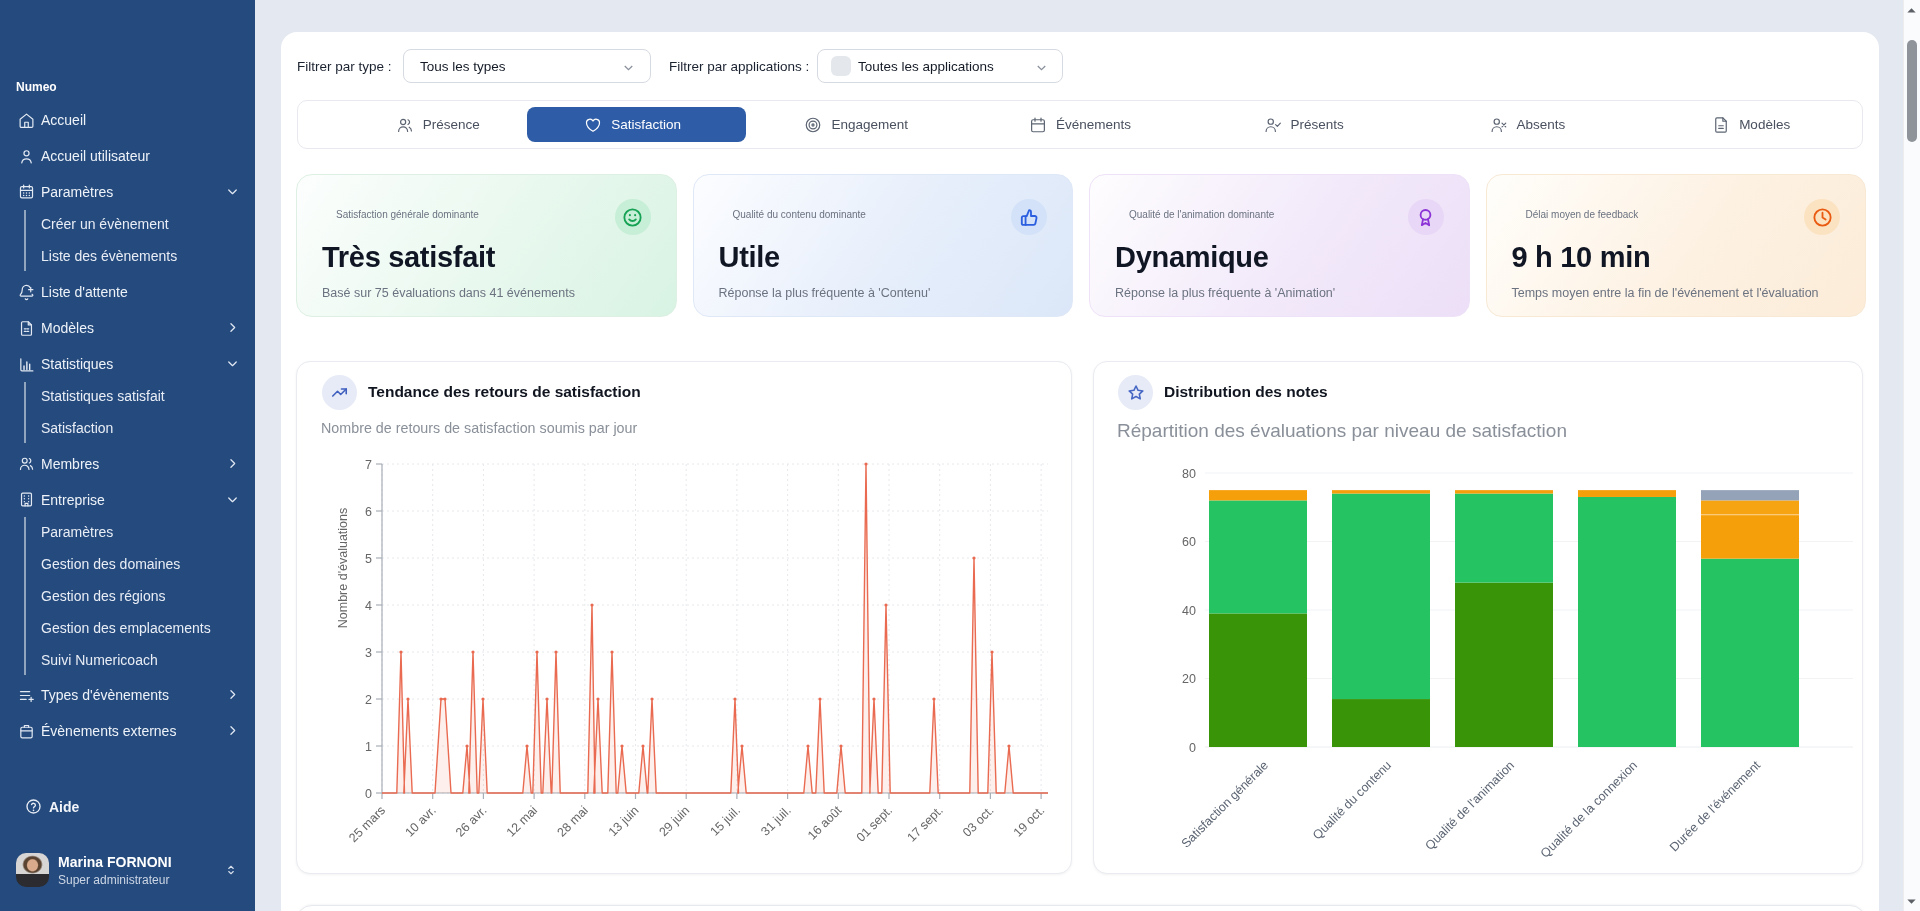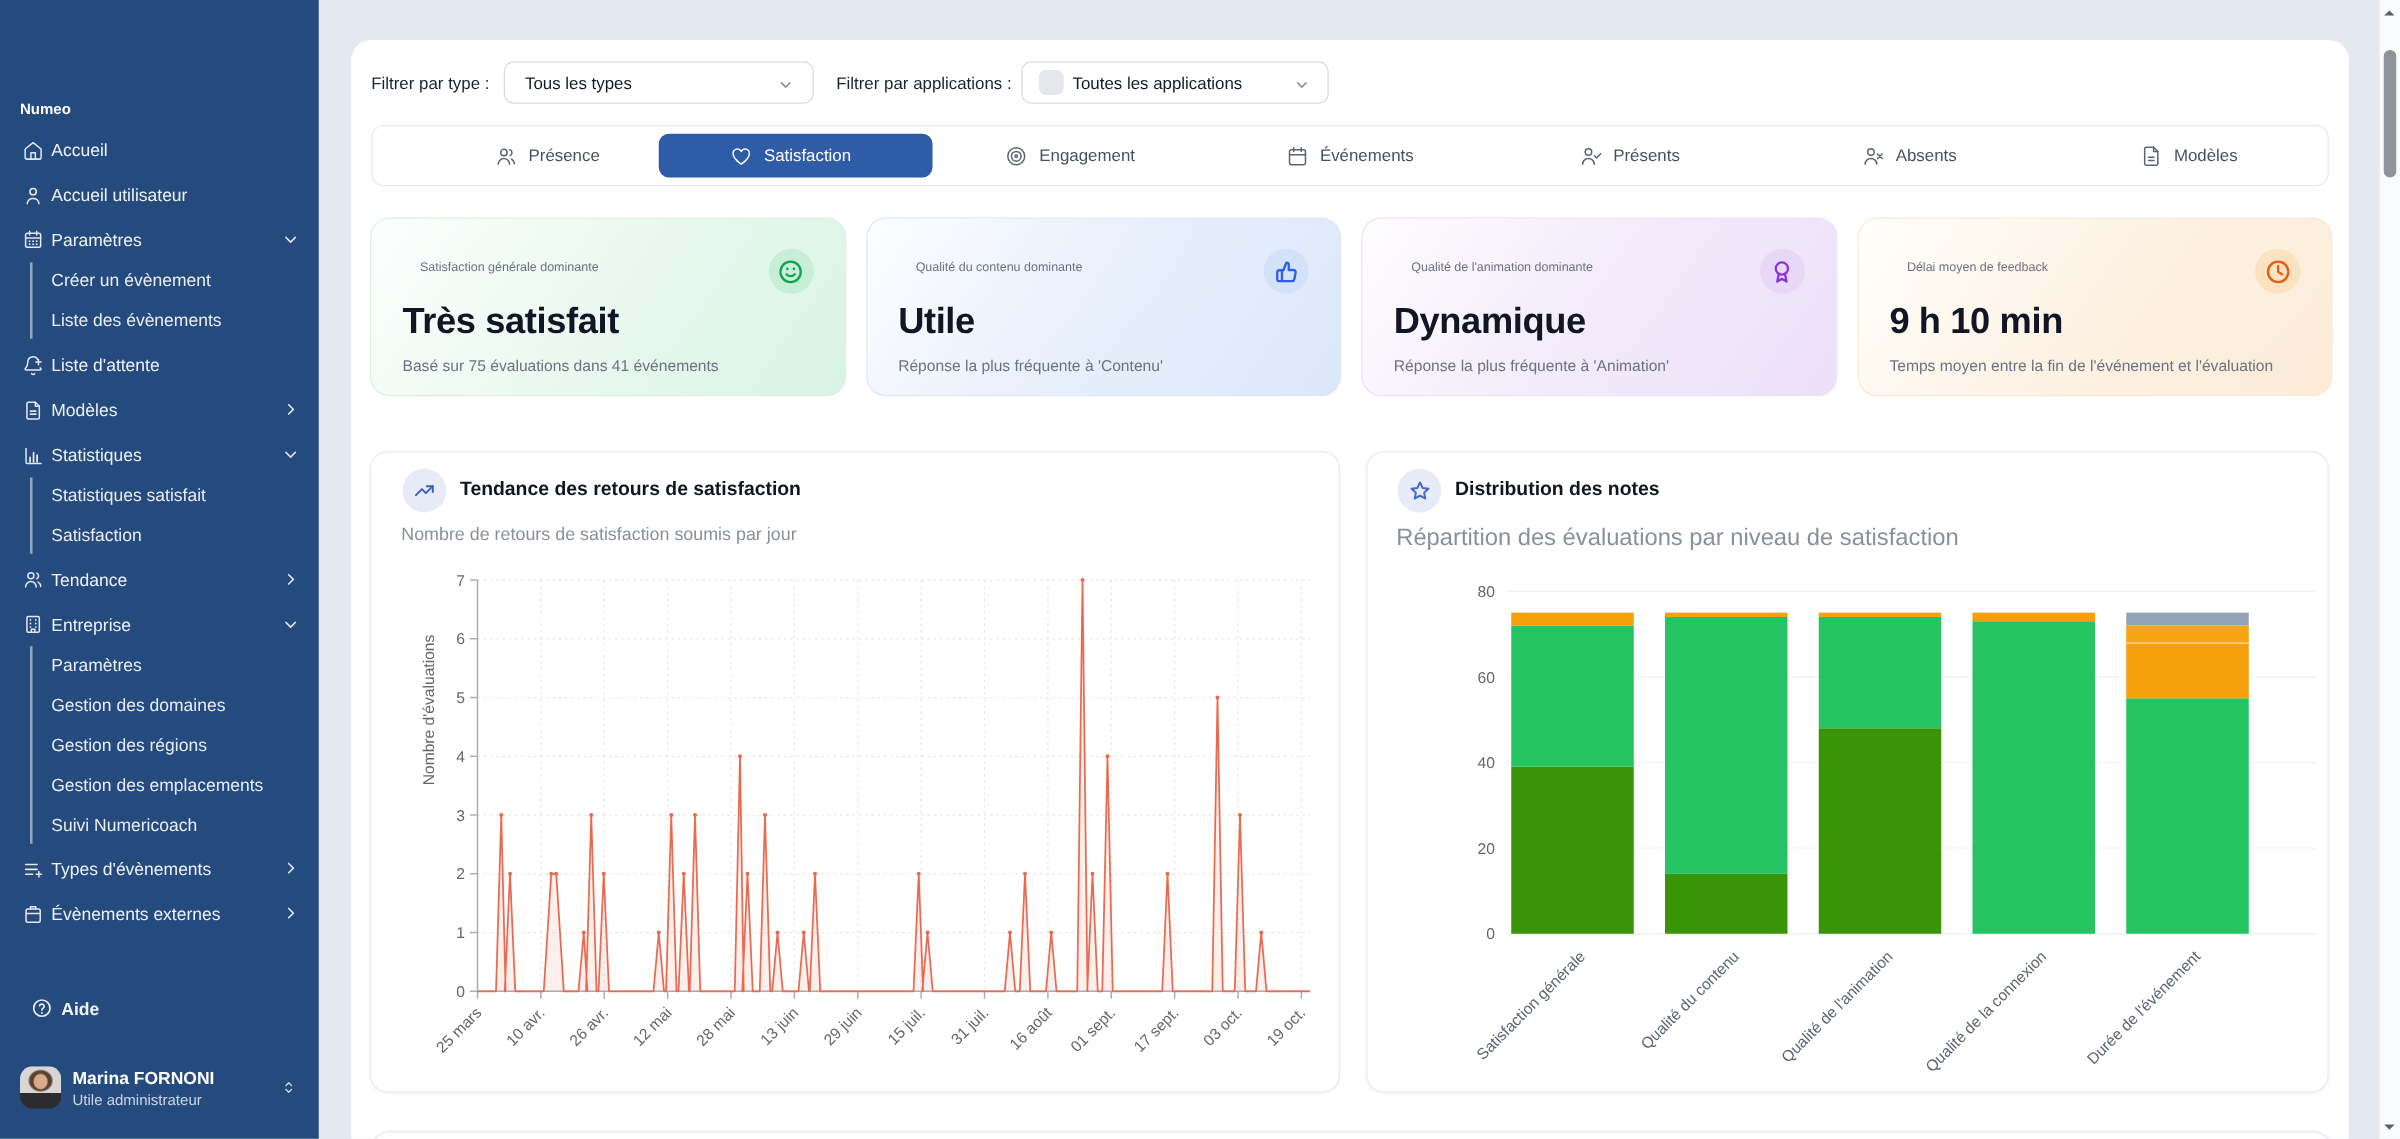--- a/index.html
+++ b/index.html
@@ -63,21 +63,21 @@
 <svg class="abs" style="left:225px;top:356px" width="15" height="15" viewBox="0 0 24 24" fill="none" stroke="#dfe7f2" stroke-width="2" stroke-linecap="round" stroke-linejoin="round">
       <path d="M6 9.5 12 15.5 18 9.5"></path>
     </svg>
 <div class="abs ms" style="left:41px;top:386px">Statistiques satisfait</div>
 <div class="abs ms" style="left:41px;top:418px">Satisfaction</div>
 <div class="abs" style="left:17.5px;top:455.0px"><svg style="" width="17" height="17" viewBox="0 0 24 24" fill="none" stroke="#e2e9f3" stroke-width="1.7" stroke-linecap="round" stroke-linejoin="round">
         <circle cx="9.5" cy="8" r="3.4"></circle>
         <path d="M3.5 20.5a6 6 0 0 1 12 0"></path>
         <path d="M16 5a3.4 3.4 0 0 1 0 6.3M17.6 15a6 6 0 0 1 3 5"></path>
       </svg></div>
-<div class="abs mi" style="left:41px;top:453.5px">Tendance</div>
+<div class="abs mi" style="left:41px;top:453.5px">Membres</div>
 <svg class="abs" style="left:225px;top:455.5px" width="15" height="15" viewBox="0 0 24 24" fill="none" stroke="#dfe7f2" stroke-width="2" stroke-linecap="round" stroke-linejoin="round">
       <path d="M9.5 6 15.5 12 9.5 18"></path>
     </svg>
 <div class="abs" style="left:17.5px;top:491.0px"><svg style="" width="17" height="17" viewBox="0 0 24 24" fill="none" stroke="#e2e9f3" stroke-width="1.7" stroke-linecap="round" stroke-linejoin="round">
         <rect x="5" y="3" width="14" height="18" rx="1.5"></rect>
         <path d="M9 7h.01M15 7h.01M9 11h.01M15 11h.01M9 15h.01M15 15h.01" stroke-width="2"></path>
         <path d="M10 21v-3.5h4V21"></path>
       </svg></div>
 <div class="abs mi" style="left:41px;top:489.5px">Entreprise</div>
 <svg class="abs" style="left:225px;top:491.5px" width="15" height="15" viewBox="0 0 24 24" fill="none" stroke="#dfe7f2" stroke-width="2" stroke-linecap="round" stroke-linejoin="round">
@@ -109,21 +109,21 @@
     <div class="abs" style="left:24px;top:382px;width:1.5px;height:61px;background:rgba(255,255,255,0.5)"></div>
     <div class="abs" style="left:24px;top:517px;width:1.5px;height:158px;background:rgba(255,255,255,0.5)"></div>
   <div class="abs" style="left:25px;top:798px"><svg style="" width="17" height="17" viewBox="0 0 24 24" fill="none" stroke="#e8edf5" stroke-width="1.9" stroke-linecap="round" stroke-linejoin="round">
         <circle cx="12" cy="12" r="9.2"></circle>
         <path d="M9.3 9.2a2.8 2.8 0 0 1 5.4 1c0 1.8-2.7 2.4-2.7 3.8"></path>
         <path d="M12 17.5h.01" stroke-width="2.3"></path>
       </svg></div>
   <div class="abs" style="left:49px;top:799px;font-size:14px;font-weight:bold;color:#f2f5fa">Aide</div>
   <div class="abs" style="left:16px;top:853px;width:33px;height:34px;border-radius:10px;background:radial-gradient(ellipse 30% 32% at 50% 36%,#d9ab8c 0 50%,rgba(0,0,0,0) 62%),radial-gradient(ellipse 48% 42% at 50% 34%,#5a4330 0 54%,rgba(0,0,0,0) 65%),linear-gradient(180deg,#d8d6d4 0 62%,#2b2b30 63% 100%)"></div>
   <div class="abs" style="left:58px;top:854px;font-size:14px;font-weight:bold;color:#fff">Marina FORNONI</div>
-  <div class="abs" style="left:58px;top:873px;font-size:12px;color:#ccd6e5">Utile administrateur</div>
+  <div class="abs" style="left:58px;top:873px;font-size:12px;color:#ccd6e5">Super administrateur</div>
   <svg class="abs" style="left:225px;top:864px" width="12" height="12" viewBox="0 0 24 24" fill="none" stroke="#d6dfeb" stroke-width="2.2" stroke-linecap="round" stroke-linejoin="round">
       <path d="m7.5 9 4.5-4.5L16.5 9"></path>
       <path d="m7.5 15 4.5 4.5L16.5 15"></path>
     </svg>
 </div>
 
 <div class="abs" style="left:281px;top:32px;width:1598px;height:879px;background:#fff;border-radius:16px 16px 0 0"></div>
 
 <div class="abs" style="left:297px;top:59px;font-size:13.5px;color:#1b2230">Filtrer par type :</div>
 <div class="abs" style="left:403px;top:49px;width:248px;height:34px;background:#fff;border:1px solid #d6dae1;border-radius:8px"></div>

